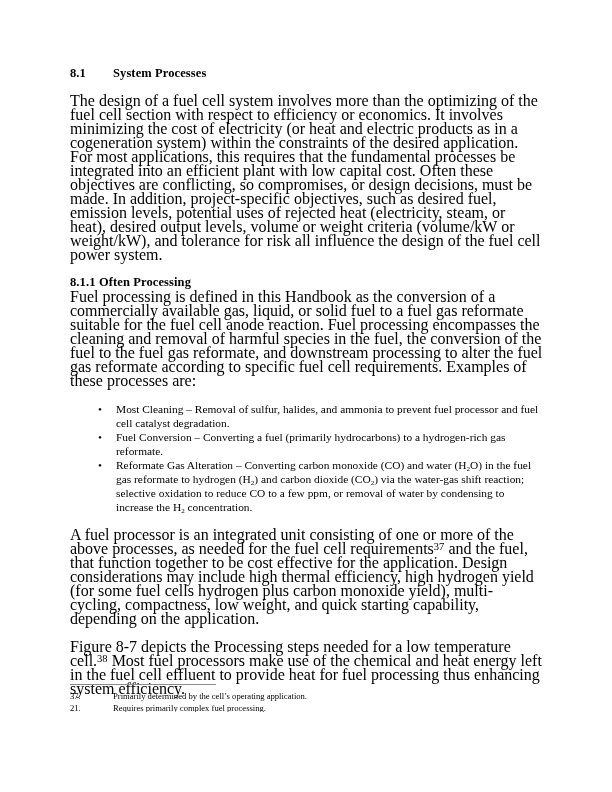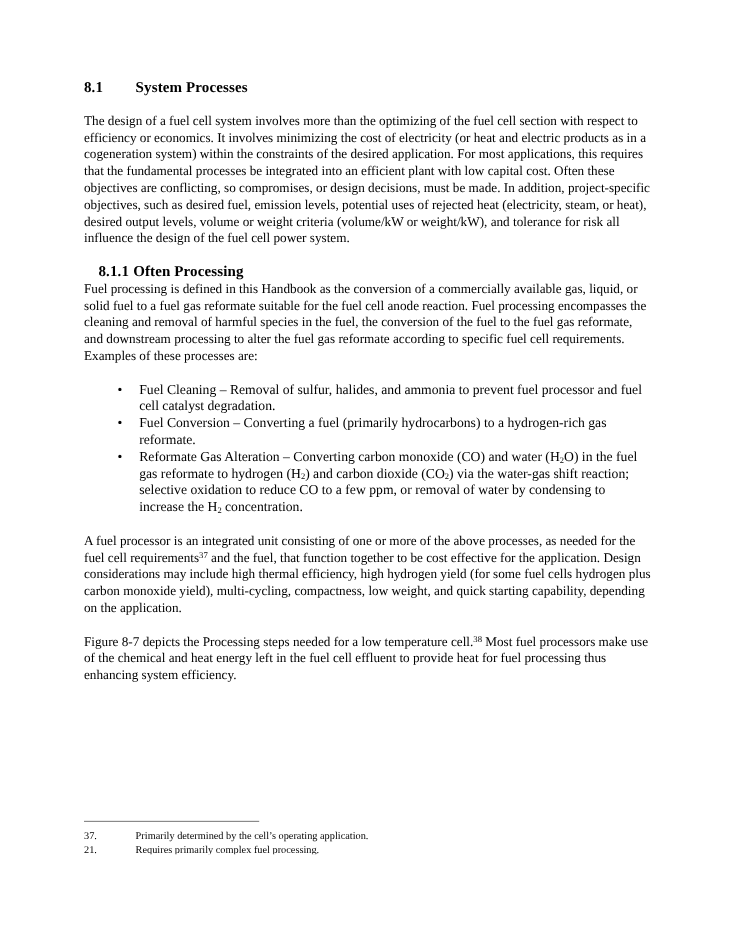--- a/index.html
+++ b/index.html
@@ -36,24 +36,23 @@
   h3.subsec-head {
     font-size: 12.5px;
     font-weight: bold;
     margin: 0;
     line-height: 15px;
     letter-spacing: 0.1px;
   }
   h3.subsec-head .num {
     display: inline-block;
     width: 29px;
-    margin-left: 12px;
   }
   p.body {
-    font-size: 11px;
+    font-size: 16px;
     line-height: 14px;
     margin: 0;
     text-align: left;
     font-family: Liberation Serif, serif;
   }
   .gap-para { height: 14px; }
   .gap-head-before { height: 13px; }
   .gap-head-after { height: 13px; }
   ul.bullets {
     list-style: none;
@@ -137,21 +136,21 @@
 
     <h3 class="subsec-head">
       <span class="num">8.1.1</span><span>Often Processing</span>
     </h3>
 
     <p class="body">Fuel processing is defined in this Handbook as the conversion of a commercially available gas, liquid, or solid fuel to a fuel gas reformate suitable for the fuel cell anode reaction.  Fuel processing encompasses the cleaning and removal of harmful species in the fuel, the conversion of the fuel to the fuel gas reformate, and downstream processing to alter the fuel gas reformate according to specific fuel cell requirements.  Examples of these processes are:</p>
 
     <div class="gap-para"></div>
 
     <ul class="bullets" id="bullet-list">
-        <li><span class="bullet-mark">•</span><span>Fuel Cleaning – Removal of sulfur, halides, and ammonia to prevent fuel processor and fuel cell catalyst degradation.</span></li>
+        <li><span class="bullet-mark">•</span><span>Most Cleaning – Removal of sulfur, halides, and ammonia to prevent fuel processor and fuel cell catalyst degradation.</span></li>
         <li><span class="bullet-mark">•</span><span>Fuel Conversion – Converting a fuel (primarily hydrocarbons) to a hydrogen-rich gas reformate.</span></li>
         <li><span class="bullet-mark">•</span><span>Reformate Gas Alteration – Converting carbon monoxide (CO) and water (H<sub>2</sub>O) in the fuel gas reformate to hydrogen (H<sub>2</sub>) and carbon dioxide (CO<sub>2</sub>) via the water-gas shift reaction; selective oxidation to reduce CO to a few ppm, or removal of water by condensing to increase the H<sub>2</sub> concentration.</span></li>
       </ul>
 
     <div class="gap-para"></div>
 
     <p class="body">
       <span>A fuel processor is an integrated unit consisting of one or more of the above processes, as needed for the fuel cell requirements</span><sup class="fnref">37</sup><span> and the fuel, that function together to be cost effective for the application.  Design considerations may include high thermal efficiency, high hydrogen yield (for some fuel cells hydrogen plus carbon monoxide yield), multi-cycling, compactness, low weight, and quick starting capability, depending on the application.</span>
     </p>
 

